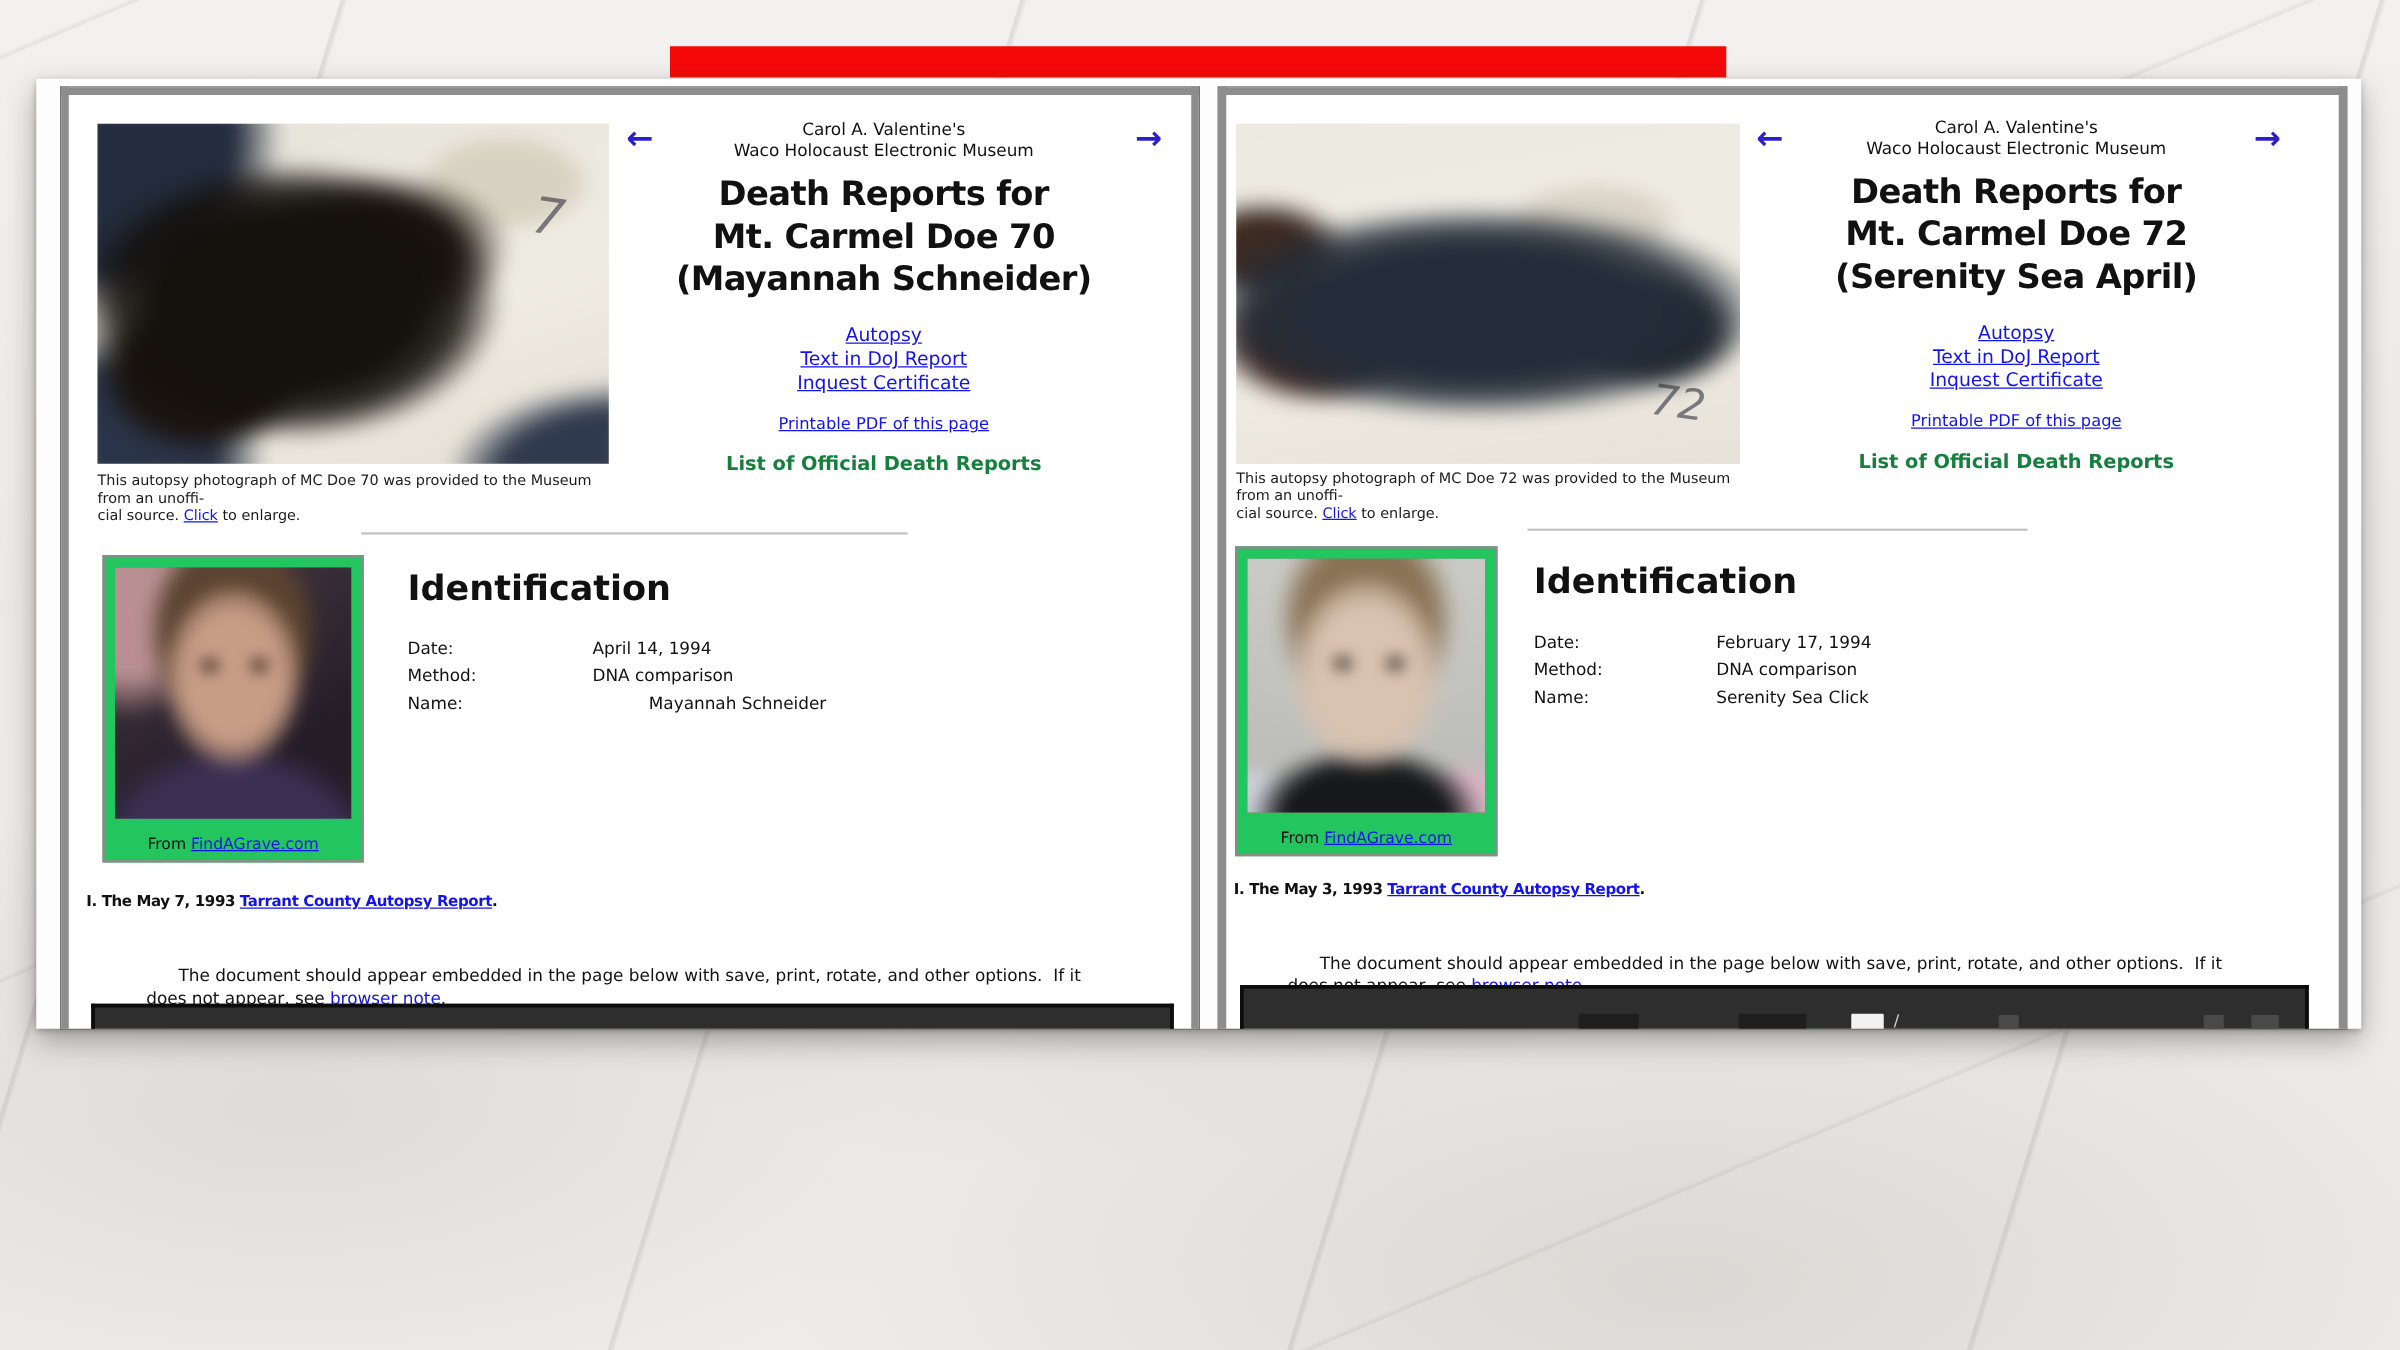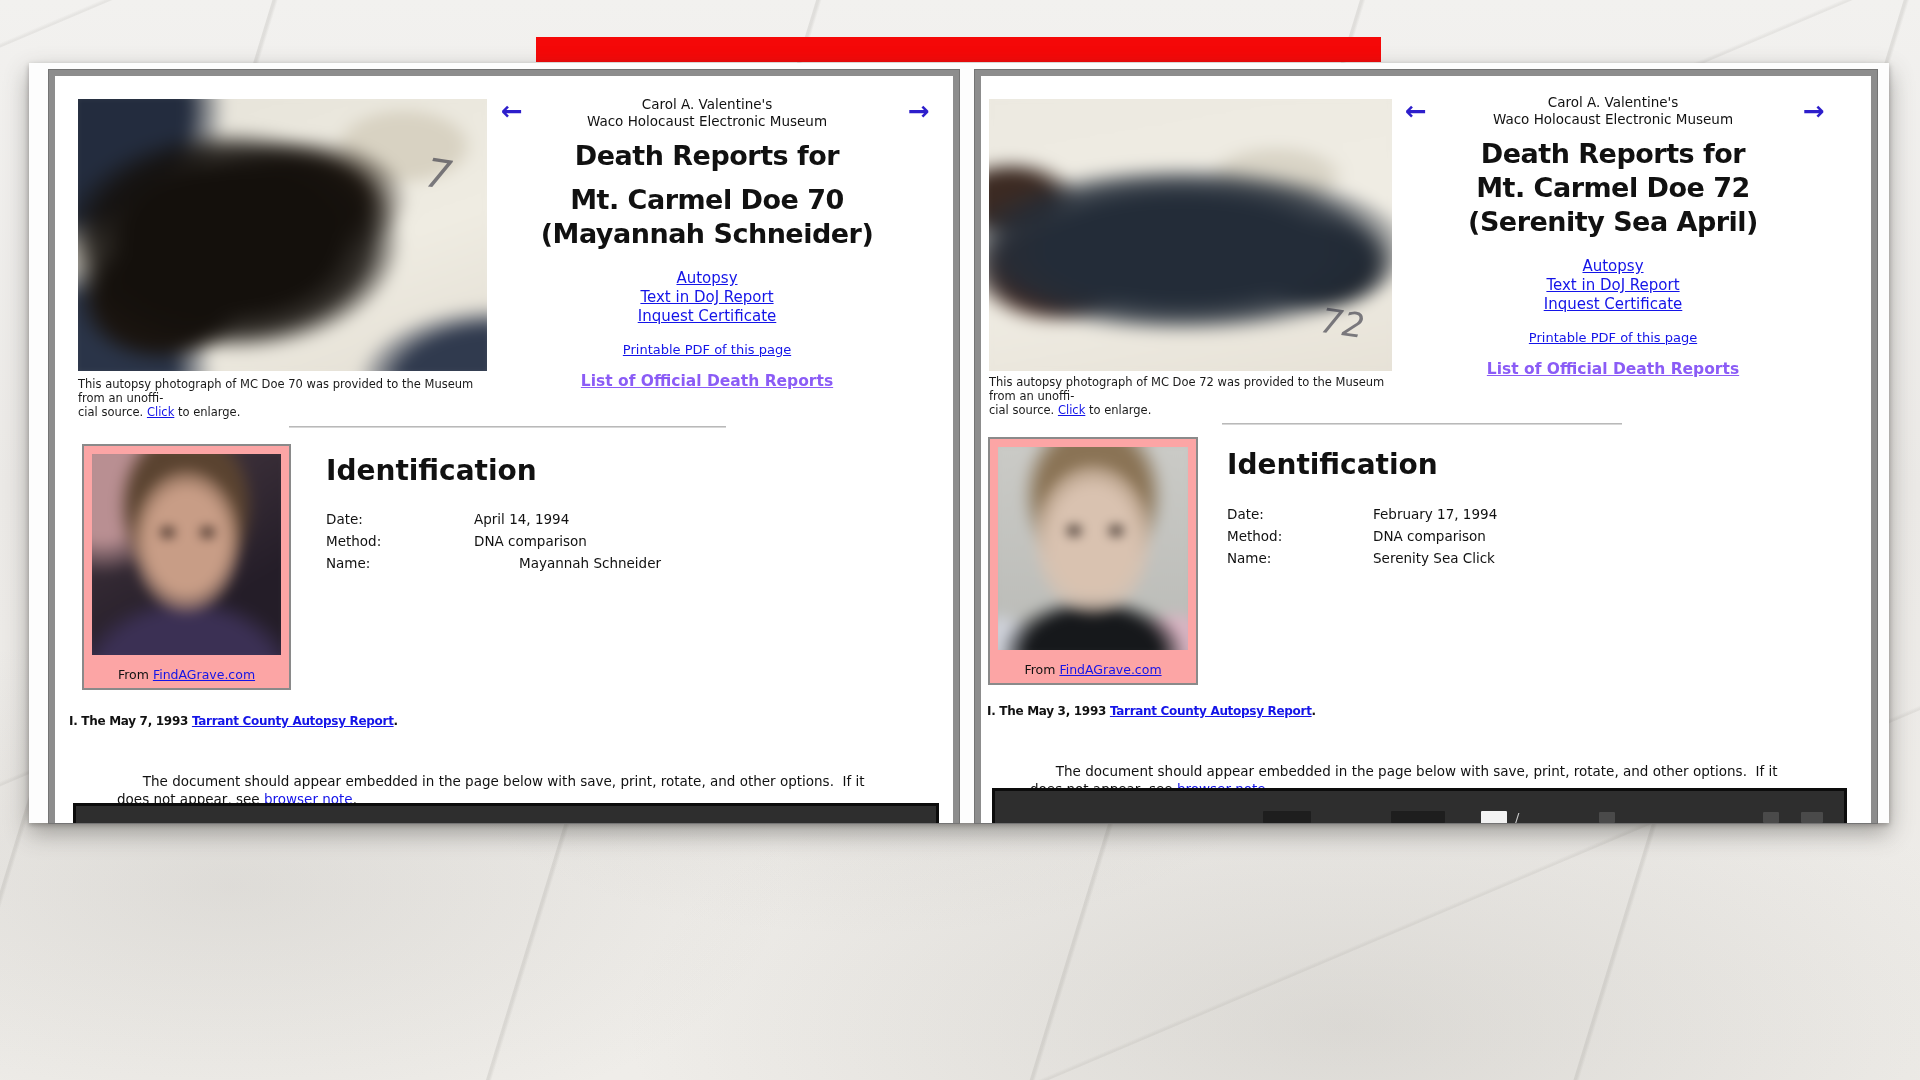--- a/index.html
+++ b/index.html
@@ -41,21 +41,21 @@
       linear-gradient(160deg,#e5e2d8,#efece2 60%,#e2ddd2);}
   .v72{background:
       radial-gradient(300px 110px at 48% 55%, #232c38 0 45%, rgba(35,44,56,.85) 60%, transparent 78%),
       radial-gradient(120px 80px at 18% 62%, #46291f 0 45%, transparent 70%),
       radial-gradient(110px 70px at 80% 60%, #1c2026 0 45%, transparent 70%),
       radial-gradient(100px 60px at 8% 38%, #3c2a22 0 40%, transparent 70%),
       radial-gradient(90px 40px at 70% 30%, #d9d4c6 0 55%, transparent 80%),
       linear-gradient(170deg,#ece9e0,#f0ede4 55%,#e6e1d6);}
   .photo .mark{position:absolute;font-style:italic;color:#30303e;opacity:.6;transform:rotate(8deg);}
 
-  .portrait-frame{position:absolute;background:#fca5a5;border:2px solid #8a8a8a;box-sizing:border-box;}
+  .portrait-frame{position:absolute;background:#22c55e;border:2px solid #8a8a8a;box-sizing:border-box;}
   .portrait{position:absolute;left:8px;top:8px;overflow:hidden;background:#777;}
   .portrait .layer{position:absolute;inset:-10px;filter:blur(6px);}
   .vp70{background:
       radial-gradient(10px 7px at 41% 40%, rgba(35,22,18,.9) 0 60%, transparent 80%),
       radial-gradient(10px 7px at 60% 40%, rgba(35,22,18,.9) 0 60%, transparent 80%),
       radial-gradient(70px 92px at 50% 44%, #c89d86 0 55%, rgba(200,157,134,.6) 70%, transparent 82%),
       radial-gradient(98px 120px at 50% 28%, #5a4330 0 55%, transparent 72%),
       radial-gradient(150px 120px at 50% 110%, #3b3054 0 60%, transparent 78%),
       radial-gradient(120px 140px at 10% 18%, #b98f92 0 40%, transparent 65%),
       linear-gradient(150deg,#4a3b44,#241d28 70%);}
@@ -65,21 +65,21 @@
       radial-gradient(74px 94px at 50% 46%, #d9c2b0 0 55%, rgba(217,194,176,.65) 72%, transparent 84%),
       radial-gradient(104px 120px at 50% 26%, #8a7355 0 50%, transparent 70%),
       radial-gradient(120px 74px at 50% 97%, #16181b 0 55%, transparent 78%),
       radial-gradient(74px 62px at 90% 97%, #d8b4c2 0 50%, transparent 72%),
       radial-gradient(70px 60px at 4% 95%, #cfd2da 0 40%, transparent 65%),
       linear-gradient(180deg,#cbcbc7,#b9bab6);}
   .portrait-cap{position:absolute;left:0;right:0;text-align:center;font-size:12.5px;color:#111;}
 
   
   a,.lnk{color:#1414e8;text-decoration:underline;cursor:pointer;}
-  .vlnk{color:#8b5cf6;text-decoration:underline;cursor:pointer;}
+  .vlnk{color:#15803d;cursor:pointer;}
   .arrow{position:absolute;font-size:26px;font-weight:bold;color:#2d1ecb;cursor:pointer;line-height:1;}
   .hdrcol{position:absolute;text-align:center;}
   .siteline{font-size:13.5px;line-height:17px;}
   .title{font-weight:bold;font-size:27px;line-height:34px;margin-top:9px;letter-spacing:-0.5px;}
   .navlinks{margin-top:18px;font-size:15px;line-height:19px;}
   .printable{margin-top:16px;font-size:13px;}
   .listlink{margin-top:15px;font-size:15.5px;font-weight:bold;}
   .photocap{position:absolute;font-size:11.5px;line-height:14px;color:#1a1a1a;}
   .rule{position:absolute;height:2px;background:linear-gradient(#aaa,#e6e6e6);}
   .idhead{position:absolute;font-size:28px;font-weight:bold;}
@@ -119,21 +119,21 @@
     </div>
 
     <div class="arrow" style="left:446px;top:22px;">←</div>
     <div class="arrow" style="left:853px;top:22px;">→</div>
 
     <div class="hdrcol" style="left:432px;top:20px;width:440px;">
       <div class="siteline">Carol A. Valentine's</div>
       <div class="siteline">Waco Holocaust Electronic Museum</div>
       <div class="title">
         <span style="display:block;">Death Reports for</span>
-        <span style="display:block;margin-top:10px;">Mt. Carmel Doe 70</span>
+        <span style="display:block;">Mt. Carmel Doe 70</span>
         <span style="display:block;">(Mayannah Schneider)</span>
       </div>
       <div class="navlinks">
         <span class="lnk" style="display:block;">Autopsy</span>
         <span class="lnk" style="display:block;">Text in DoJ Report</span>
         <span class="lnk" style="display:block;">Inquest Certificate</span>
       </div>
       <div class="printable"><span class="lnk">Printable PDF of this page</span></div>
       <div class="listlink"><span class="vlnk">List of Official Death Reports</span></div>
     </div>

